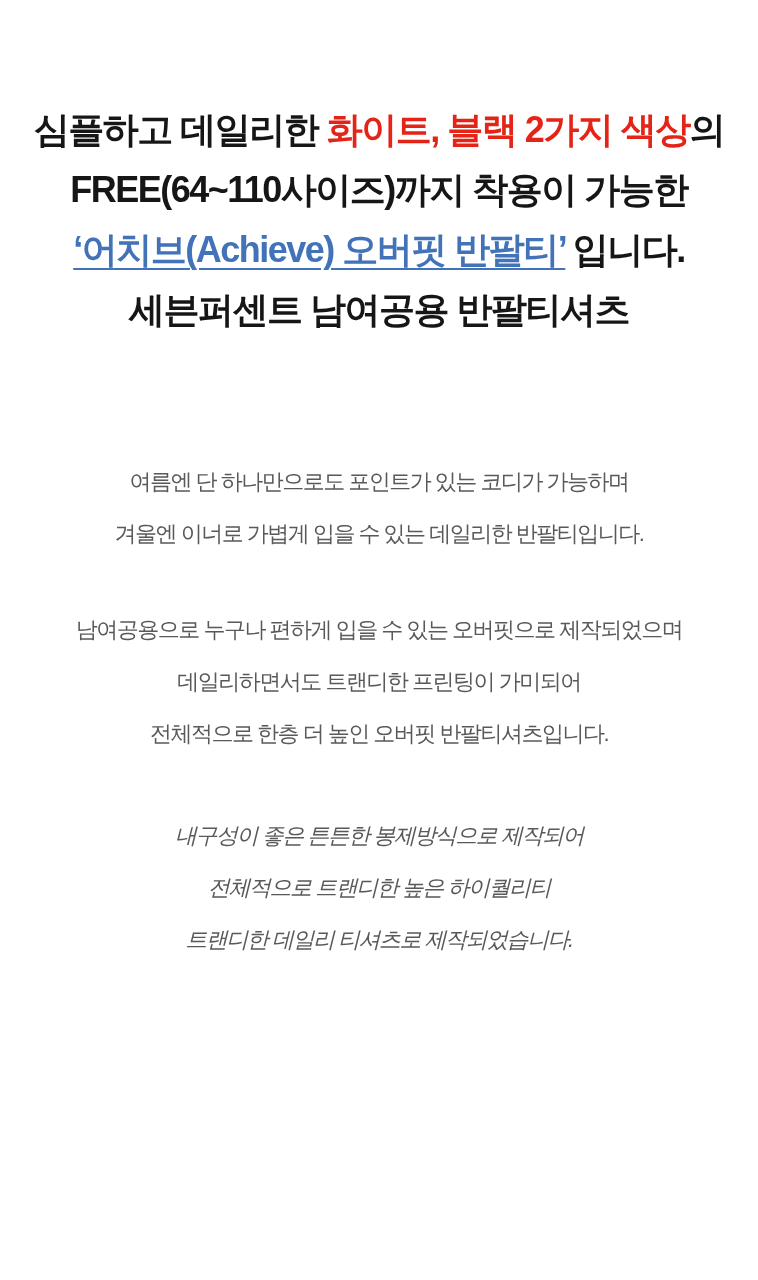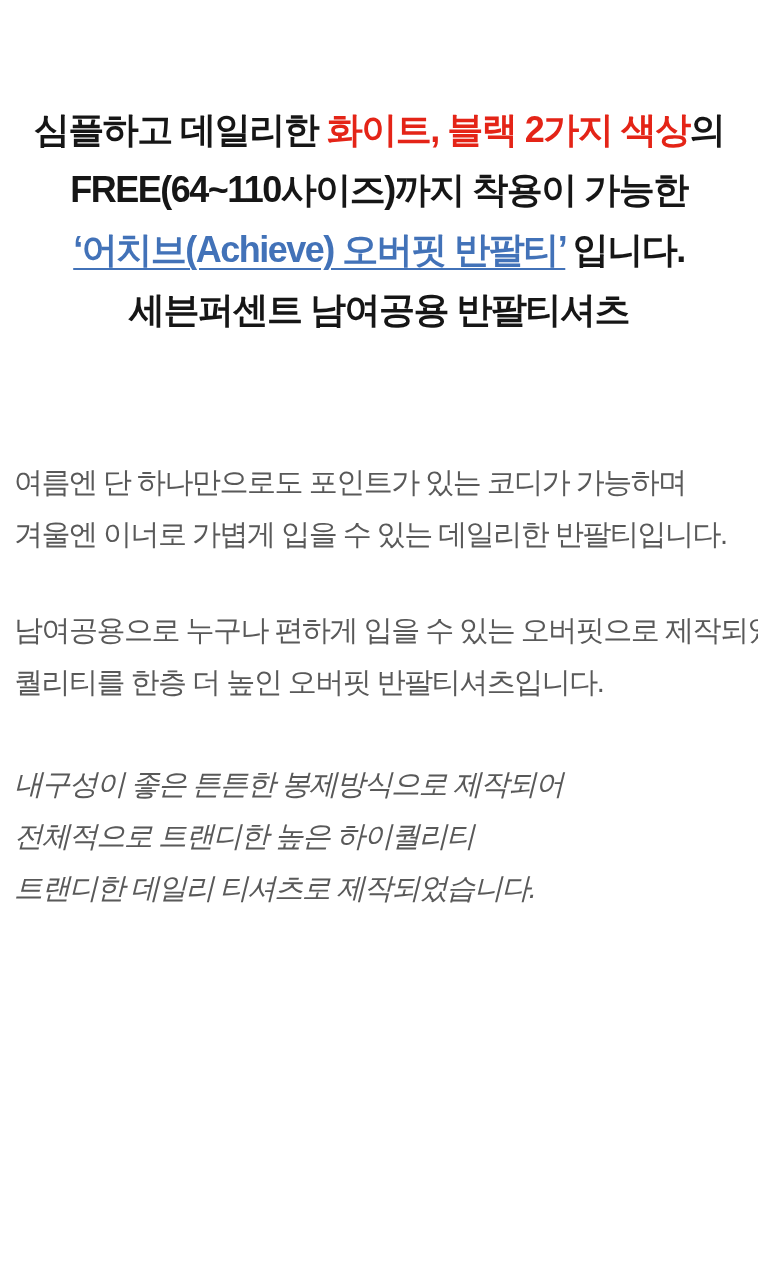--- a/index.html
+++ b/index.html
@@ -38,22 +38,22 @@
   .link-blue {
     color: #4272b8;
     text-decoration: underline;
     text-decoration-color: #4272b8;
     text-decoration-thickness: 2px;
     text-underline-offset: 6px;
     cursor: pointer;
   }
   .para {
     margin: 14px;
-    text-align: left;
-    font-size: 29px;
+    text-align: center;
+    font-size: 22px;
     font-weight: normal;
     line-height: 52px;
     color: #595959;
     letter-spacing: -1.5px;
     white-space: nowrap;
   }
   .para-1 { margin-top: 116px; }
   .para-2 { margin-top: 44px; }
   .para-3 { margin-top: 50px; font-style: italic; }
   .b-line { display: block; }
@@ -70,21 +70,22 @@
     <span class="h-line">세븐퍼센트 남여공용 반팔티셔츠</span>
   </div>
 
   <p class="para para-1">
     <span class="b-line">여름엔 단 하나만으로도 포인트가 있는 코디가 가능하며</span>
     <span class="b-line">겨울엔 이너로 가볍게 입을 수 있는 데일리한 반팔티입니다.</span>
   </p>
 
   <p class="para para-2">
     <span class="b-line">남여공용으로 누구나 편하게 입을 수 있는 오버핏으로 제작되었으며</span>
-    <span class="b-line">퀄리티를 한층 더 높인 오버핏 반팔티셔츠입니다.</span>
+    <span class="b-line">데일리하면서도 트랜디한 프린팅이 가미되어</span>
+    <span class="b-line">전체적으로 한층 더 높인 오버핏 반팔티셔츠입니다.</span>
   </p>
 
   <p class="para para-3">
     <span class="b-line">내구성이 좋은 튼튼한 봉제방식으로 제작되어</span>
     <span class="b-line">전체적으로 트랜디한 높은 하이퀄리티</span>
     <span class="b-line">트랜디한 데일리 티셔츠로 제작되었습니다.</span>
   </p>
 
 </div>
 

